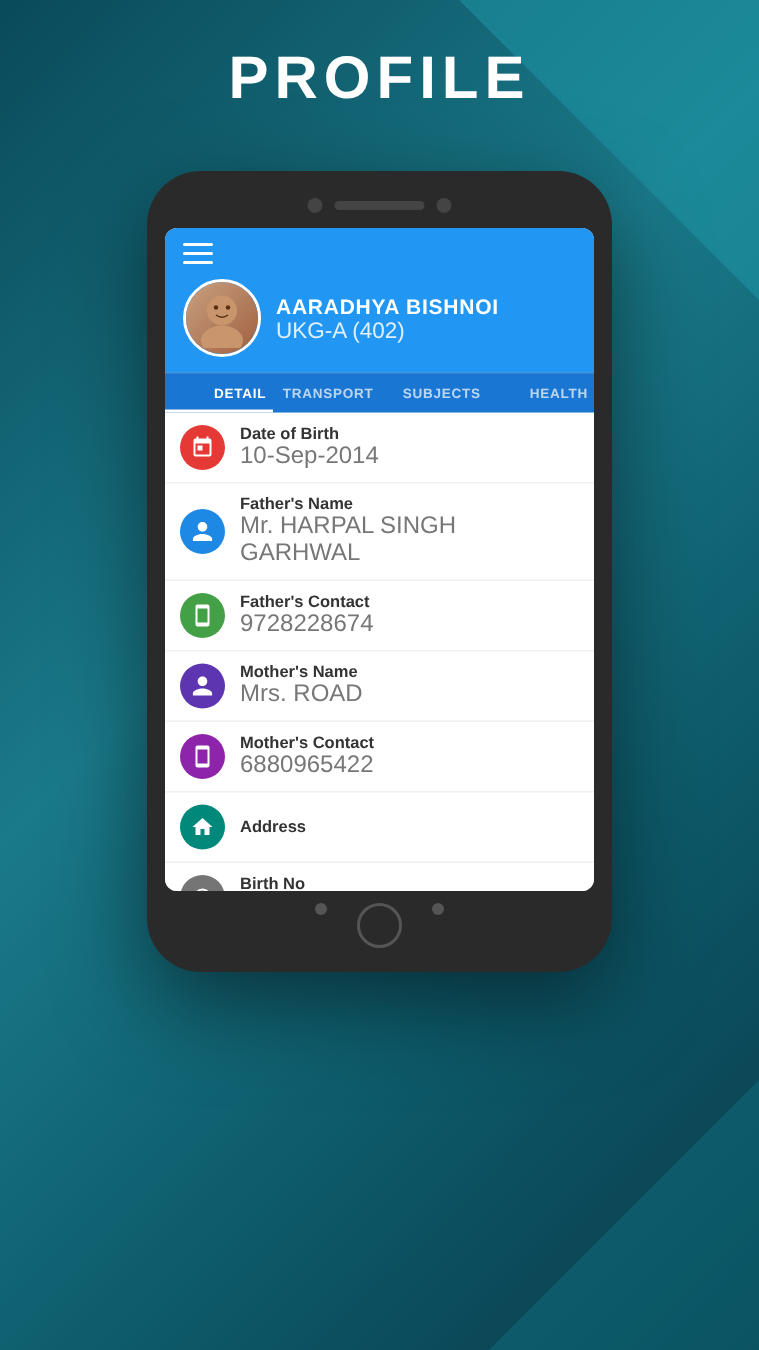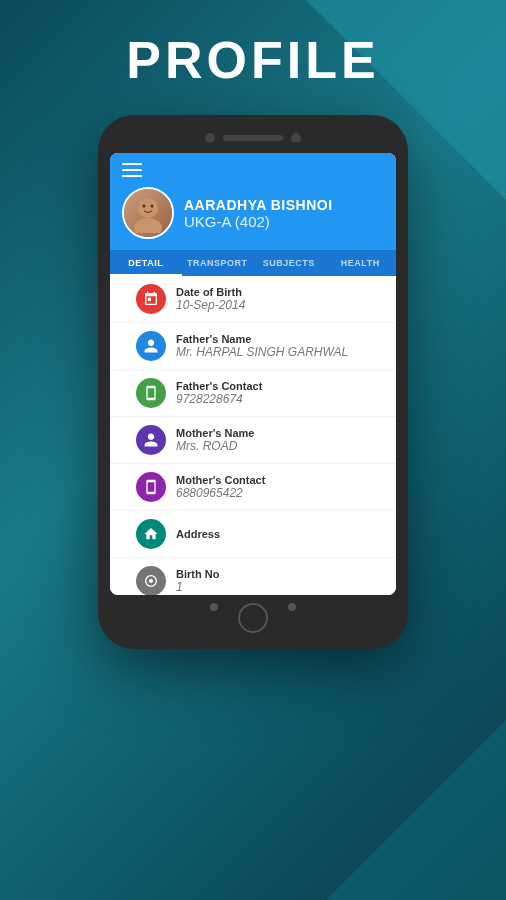--- a/index.html
+++ b/index.html
@@ -34,25 +34,25 @@
       bottom: 0; right: 0;
       width: 0; height: 0;
       border-style: solid;
       border-width: 0 0 180px 180px;
       border-color: transparent transparent #0d7a8a transparent;
       opacity: 0.4;
     }
 
     .page-title {
       color: white;
-      font-size: 52px;
+      font-size: 40px;
       font-weight: 900;
       letter-spacing: 4px;
       margin-top: 30px;
-      margin-bottom: 25px;
+      margin-bottom: 39px;
       z-index: 2;
     }
 
     
     .phone-frame {
       width: 310px;
       height: 534px;
       background: #2a2a2a;
       border-radius: 36px;
       padding: 12px;
@@ -164,21 +164,21 @@
 
     
     .tab-nav {
       background: #1976D2;
       display: flex;
       border-top: 1px solid rgba(255,255,255,0.2);
     }
 
     .tab-item {
       flex: 1;
-      text-align: center;
+      text-align: right;
       padding: 8px 4px;
       color: rgba(255,255,255,0.7);
       font-size: 9px;
       font-weight: bold;
       letter-spacing: 0.5px;
       cursor: pointer;
       position: relative;
     }
 
     .tab-item.active {
@@ -197,21 +197,21 @@
     
     .detail-list {
       flex: 1;
       overflow-y: auto;
       background: white;
     }
 
     .detail-item {
       display: flex;
       align-items: center;
-      padding: 8px 26px;
+      padding: 8px 10px;
       border-bottom: 1px solid #f0f0f0;
       gap: 10px;
     }
 
     .detail-icon {
       width: 30px;
       height: 30px;
       border-radius: 50%;
       display: flex;
       align-items: center;
@@ -225,23 +225,22 @@
       flex: 1;
     }
 
     .detail-label {
       font-size: 11px;
       color: #333;
       font-weight: 600;
     }
 
     .detail-value {
-      font-size: 12px;
+      font-size: 16px;
       color: #777;
-      font-style: italic;
     }
 
     
     .icon-red { background: #e53935; }
     .icon-blue { background: #1e88e5; }
     .icon-green { background: #43a047; }
     .icon-purple-dark { background: #5e35b1; }
     .icon-purple { background: #8e24aa; }
     .icon-teal { background: #00897b; }
     .icon-gray { background: #757575; }

